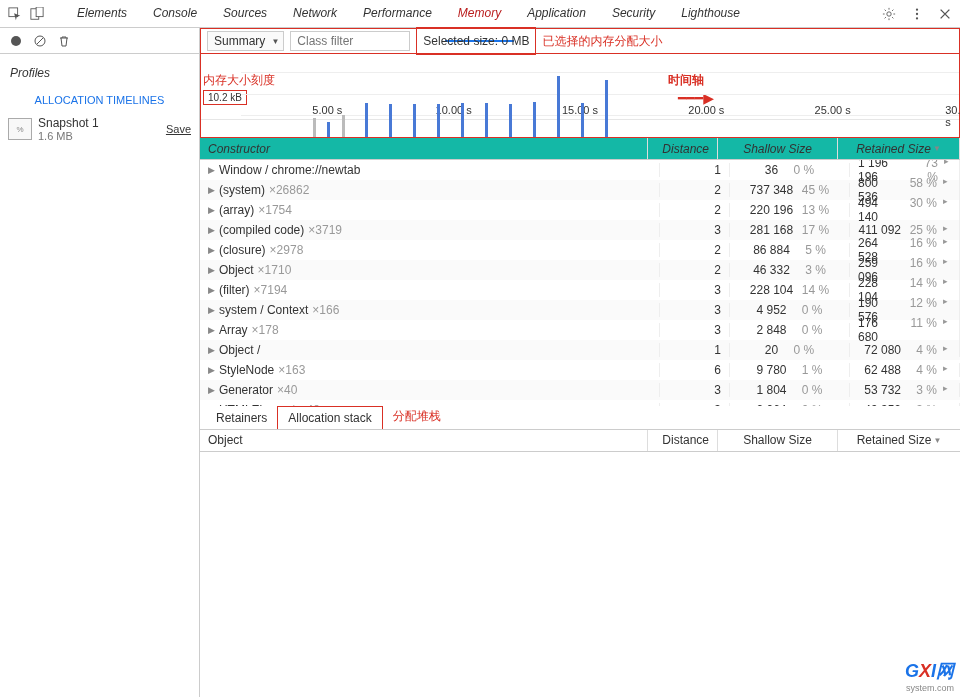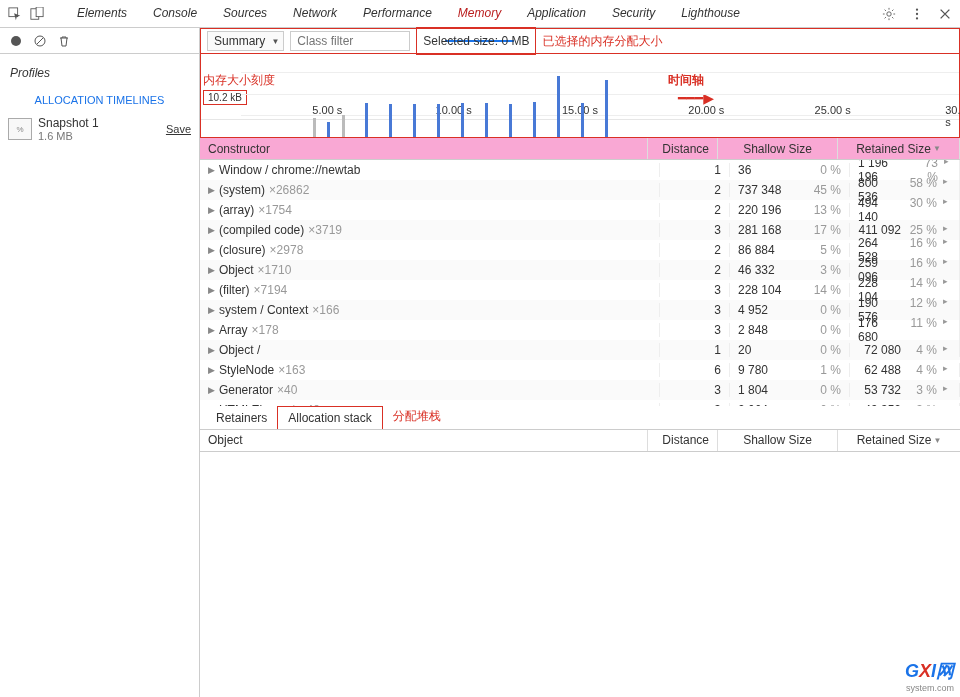--- a/index.html
+++ b/index.html
@@ -39,35 +39,35 @@
 .tick-label { position: absolute; top: 2px; font-size: 11px; color: #333; transform: translateX(-50%); }
 .mem-scale-label { position: absolute; left: 2px; top: 18px; color: #d93025; font-size: 12px; }
 .mem-scale-box { position: absolute; left: 2px; top: 36px; border: 1px solid #d93025; padding: 1px 4px; font-size: 10px; }
 .bars-area { position: absolute; top: 18px; left: 40px; right: 0; bottom: 0; border-top: 1px solid #eee; }
 .hline { position:absolute; left:0; right:0; border-top:1px solid #eee; }
 .bar { position: absolute; bottom: 0; width: 3px; background: #4879d6; }
 .bar.grey { background: #bbb; }
 .time-axis-label { position: absolute; right: 255px; top: 18px; color: #d93025; font-size: 12px; font-weight: bold; margin-left: 40px; }
 .arrow-red { position:absolute; right: 245px; top: 36px; color:#d93025; font-size:14px;}
 
-.table-head { display: flex; height: 22px; border-bottom: 1px solid #ccc; background: #f9a8d4; font-size: 12px; }
+.table-head { display: flex; height: 22px; border-bottom: 1px solid #ccc; background: #14b8a6; font-size: 12px; font-style: italic; }
 .th { padding: 3px 8px; border-right: 1px solid #ddd; display:flex; align-items:center; }
 .th.constr { flex: 1; }
 .th.dist { width: 70px; justify-content: flex-end; }
 .th.shallow { width: 120px; justify-content: center; }
 .th.retained { width: 122px; justify-content: center; }
 .th.retained::after { content:"▼"; font-size:8px; color:#888; margin-left:2px;}
 
 .table-body { flex: 1; overflow-y: scroll; position: relative; }
 .row { display: flex; height: 20px; align-items: center; font-size: 12px; }
 .row:nth-child(even){ background:#fafafa;}
 .cell { padding: 0 8px; border-right: 1px solid #eee; }
 .cell.constr { flex: 1; display: flex; align-items: center; gap: 4px; }
 .cell.dist { width: 70px; text-align: right; }
-.cell.shallow { width: 120px; display: flex; justify-content: space-between; gap: 6px; }
+.cell.shallow { width: 120px; display: flex; justify-content: center; gap: 6px; }
 .cell.retained { width: 110px; display: flex; justify-content: flex-end; gap: 6px; }
 .expand-tri { color: #888; font-size: 9px; }
 .count { color: #999; }
 .pct { color: #999; width: 30px; text-align: right; }
 .retarrow{ color:#999; font-size:9px; width:8px;}
 
 .bottom-tabs { height: 24px; display: flex; align-items: flex-end; border-bottom: 1px solid #ccc; gap: 0; padding-left: 6px; }
 .btab { padding: 4px 10px; font-size: 12px; cursor: pointer; text-align: center; }
 .btab.boxed { border: 1px solid #d93025; border-bottom: none; }
 .anno-stack { color: #d93025; font-size: 12px; padding: 4px 10px; }

